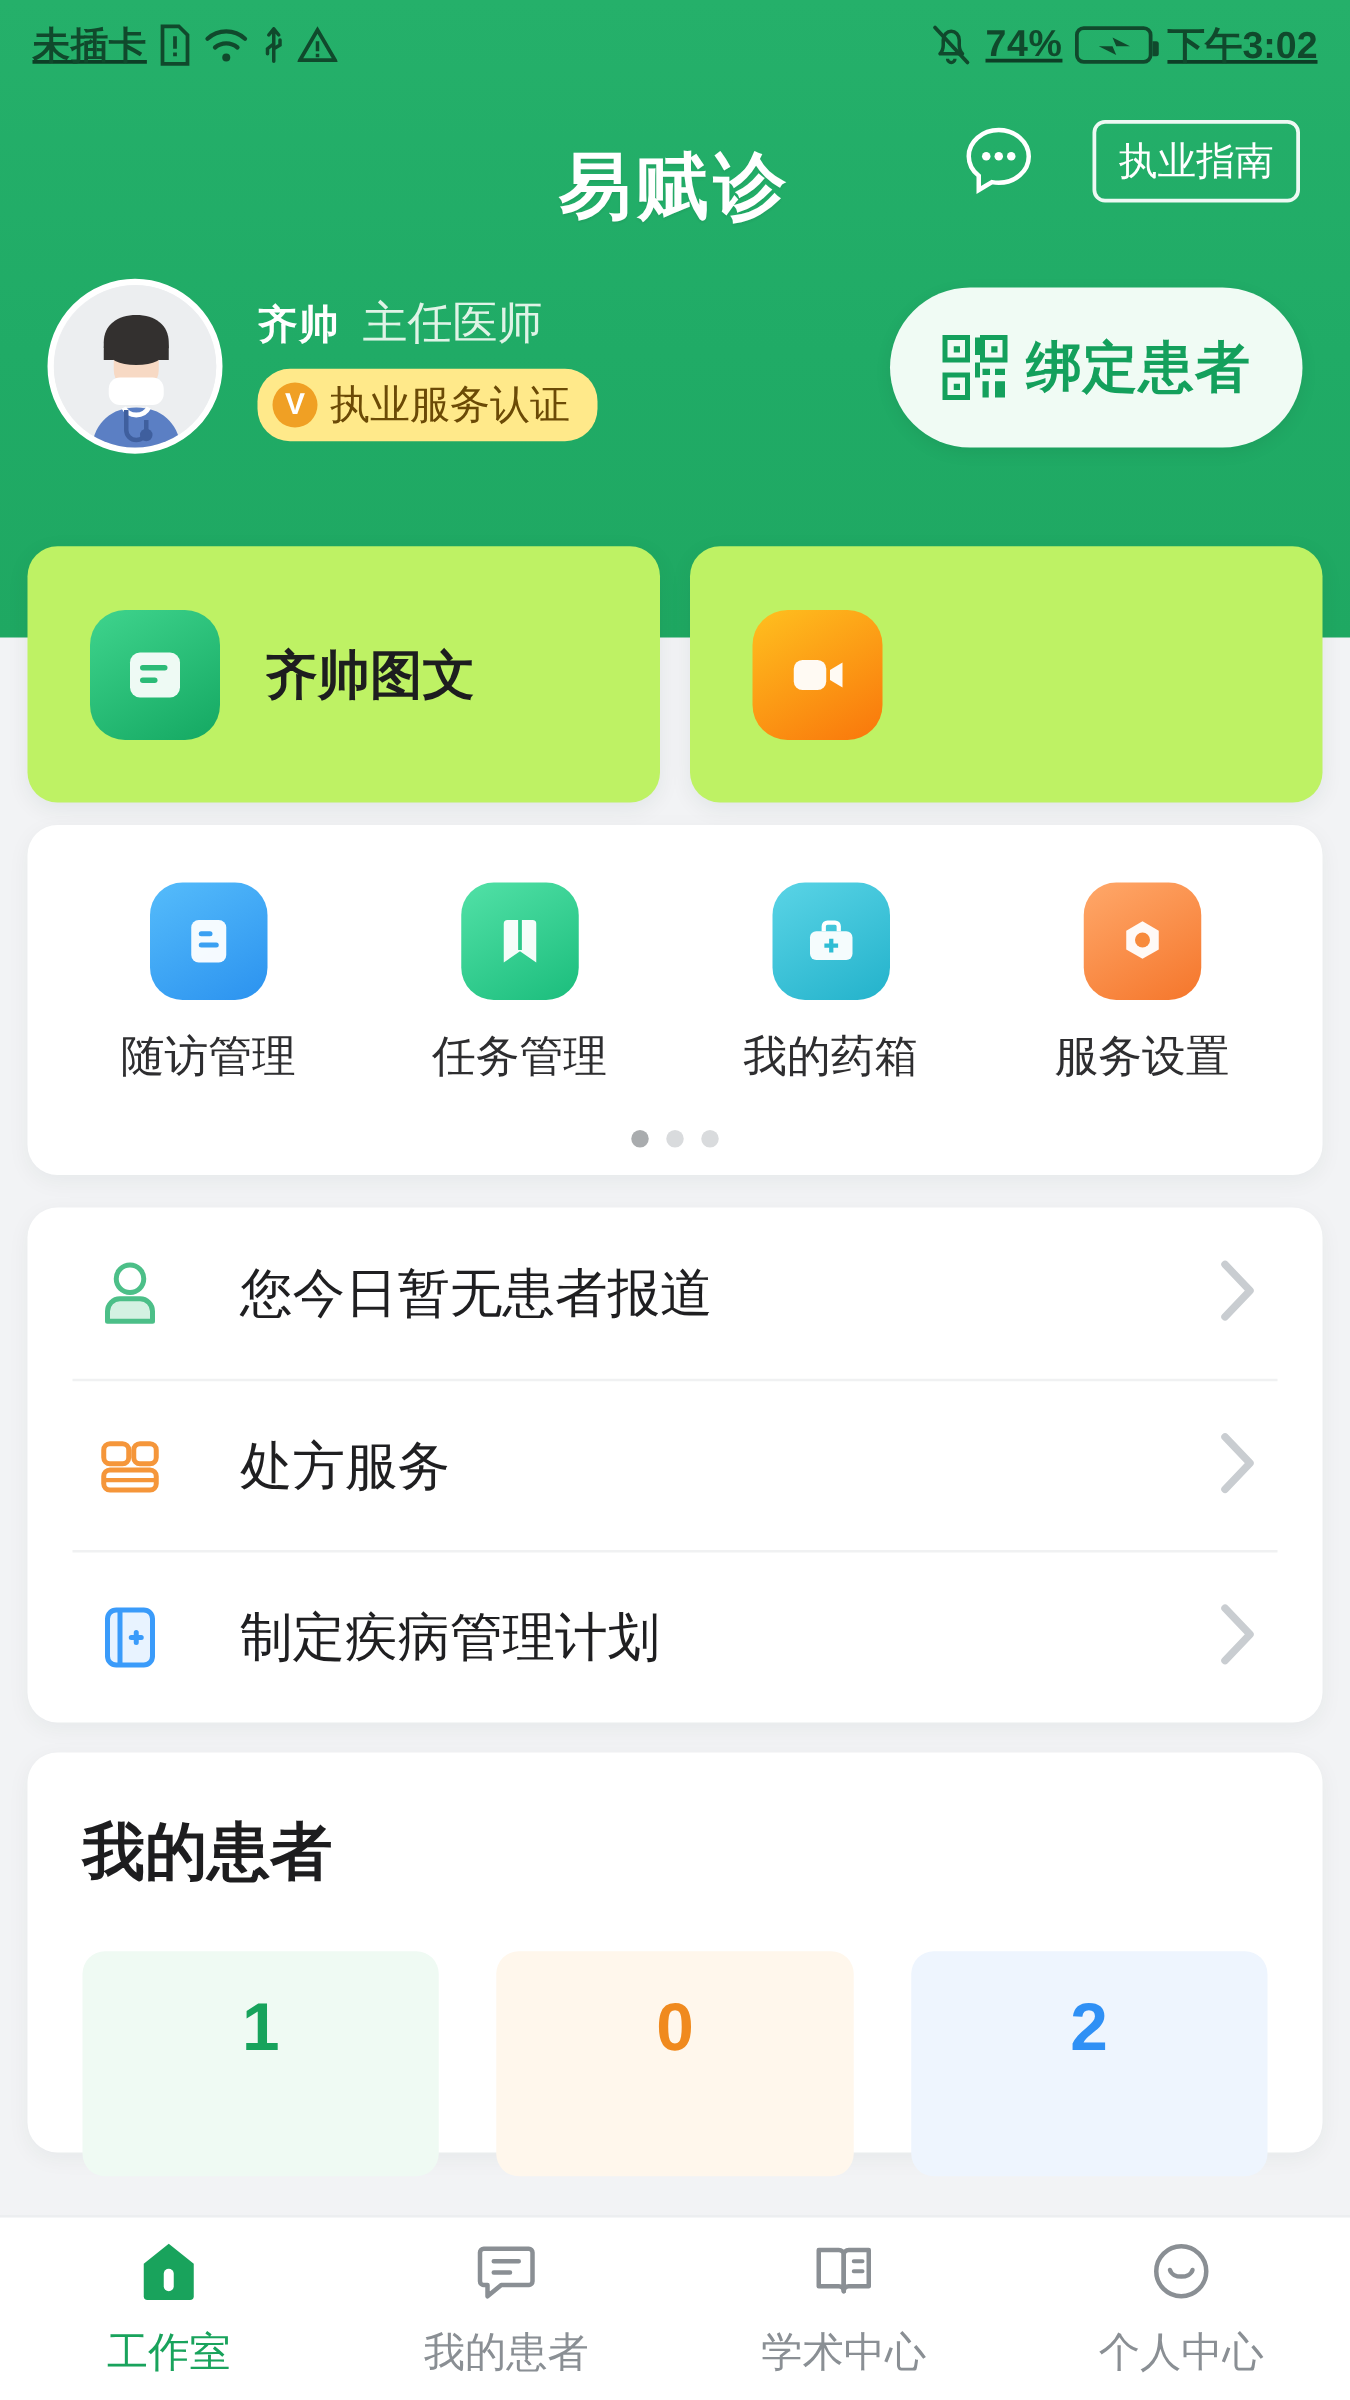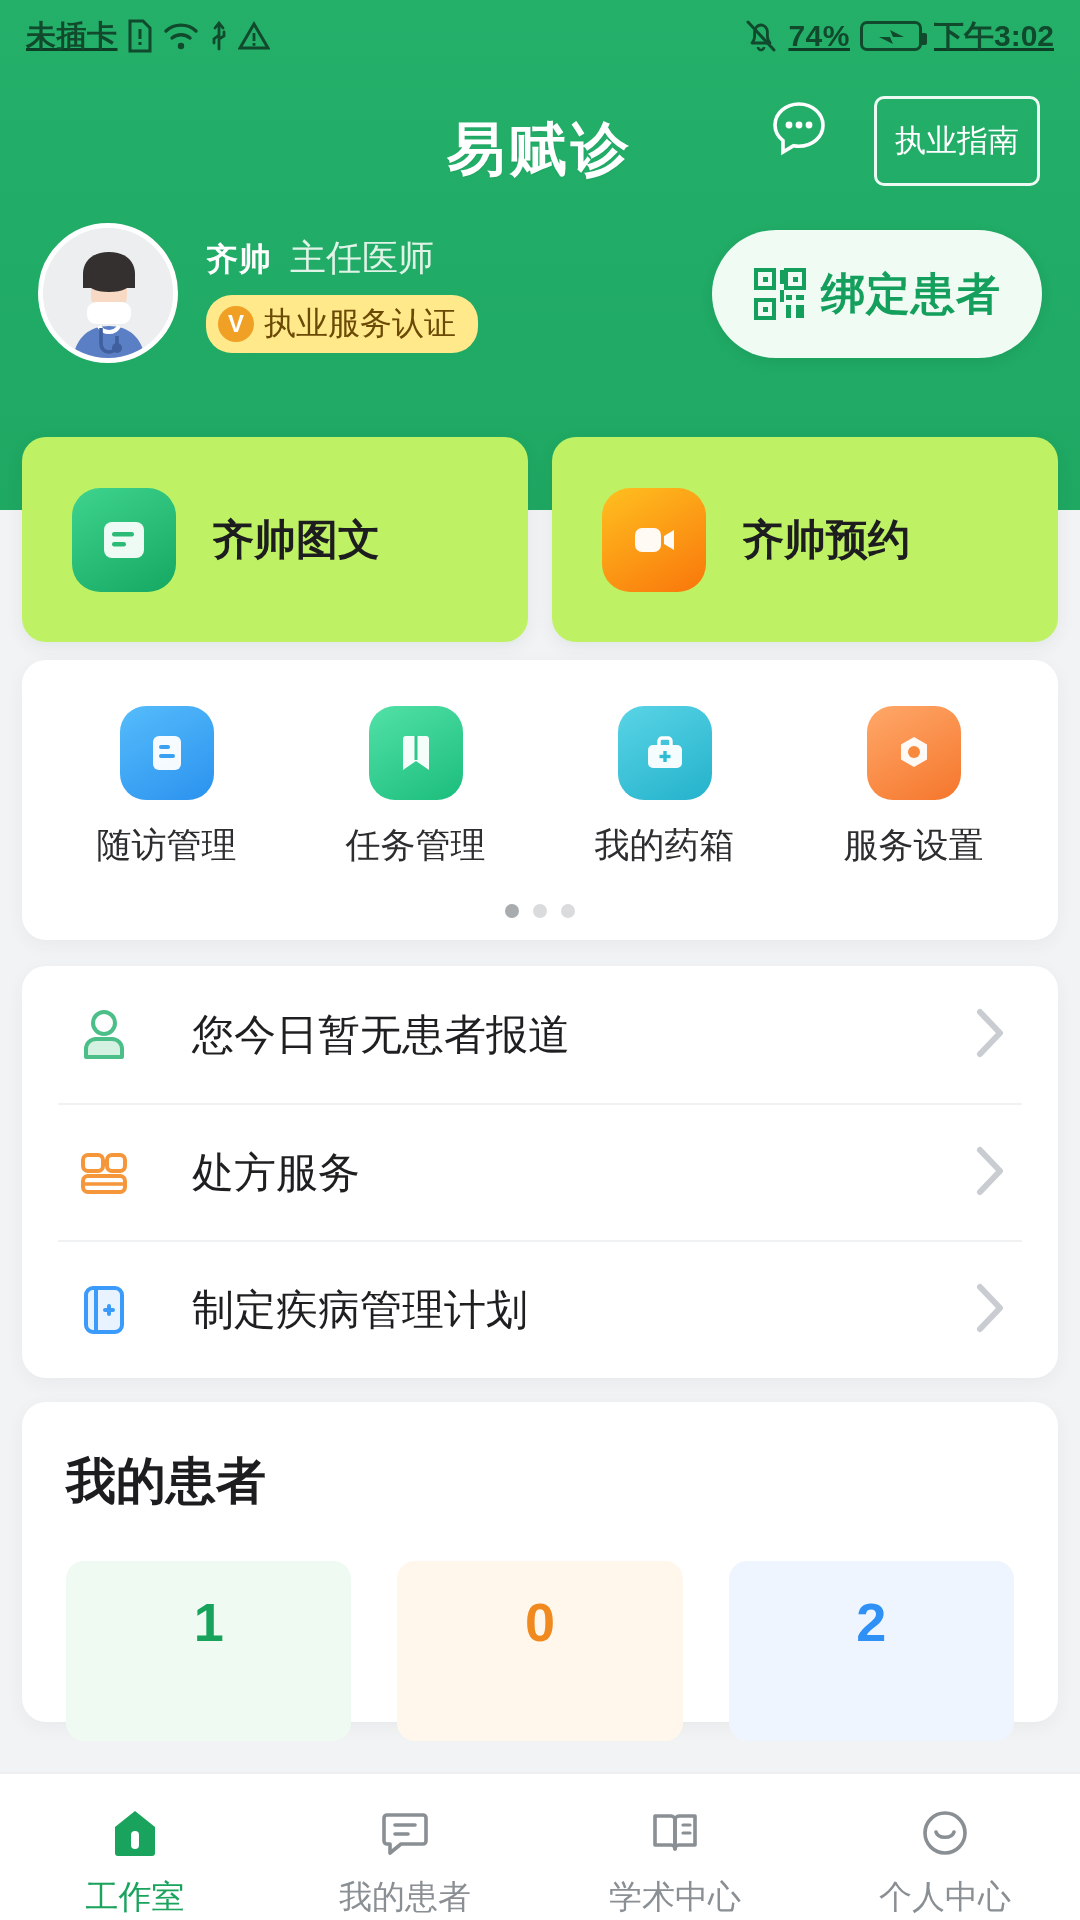--- a/index.html
+++ b/index.html
@@ -48,21 +48,21 @@
     font-family:"Liberation Sans",sans-serif;
     text-shadow:0 1px 2px rgba(0,0,0,.06);
     margin-top:48px;
   }
   #chat-icon-btn{
     position:absolute; left:768px; top:16px; width:62px;height:62px;
   }
   #guide-btn{
     position:absolute; right:40px; top:16px;
     border:3px solid rgba(255,255,255,.92); border-radius:10px;
-    padding:21px 18px; color:#fff; font-size:31px; font-weight:500;
+    padding:9px 18px; color:#fff; font-size:31px; font-weight:500;
     white-space:nowrap;
   }
 
   
   #profile-row{
     position:absolute; top:218px; left:0; width:1080px; height:150px; z-index:6;
     display:flex; align-items:center; padding:0 38px;
   }
   #avatar{
     width:140px;height:140px;border-radius:50%;
@@ -151,21 +151,21 @@
     display:flex;align-items:flex-start;justify-content:center;padding-top:30px; }
   .stat-num{ font-size:54px;font-weight:700; }
 
   
   #bottom-nav{
     position:absolute; bottom:0; left:0; width:1080px; height:148px;
     background:#fff; border-top:2px solid #eceef0;
     display:flex; z-index:20;
   }
   .nav-item{ flex:1; display:flex;flex-direction:column;align-items:center;
-    justify-content:flex-end; gap:10px; }
+    justify-content:center; gap:10px; }
   .nav-label{ font-size:33px; color:#8a8f94; }
   .nav-item.active .nav-label{ color:#19a35c; }
 </style>
 </head>
 <body>
 
 <div id="hero-bg"></div>
 
 <div id="status-bar">
   <div class="sb-left">
@@ -274,21 +274,20 @@
     <span class="svc-label">齐帅图文</span>
   </div>
 
   <div class="svc-card">
     <span class="svc-icon" style="background:linear-gradient(150deg,#ffc01f,#f9760b);">
       <svg width="56" height="56" viewBox="0 0 56 56">
         <rect x="9" y="16" width="26" height="24" rx="7" fill="#ffffff" opacity=".95"></rect>
         <path d="M38 24l10-6v20l-10-6z" fill="#ffffff" opacity=".95"></path>
       </svg>
     </span>
-    <span class="svc-label">齐帅预约</span>
   </div>
 
 </div>
 
 <div id="quick-grid-card">
   <div id="quick-grid">
 
     <div class="grid-item">
       <span class="grid-ico" style="background:linear-gradient(150deg,#55bcfb,#2b92ef);">
         <svg width="50" height="50" viewBox="0 0 50 50">

